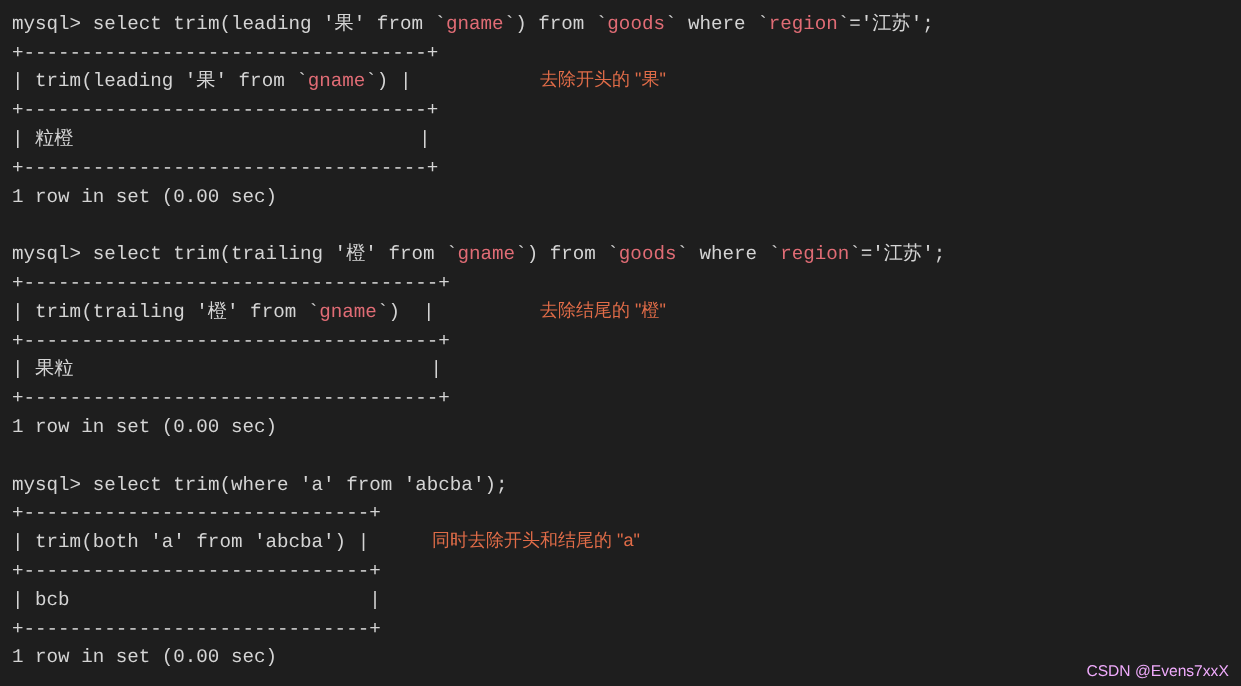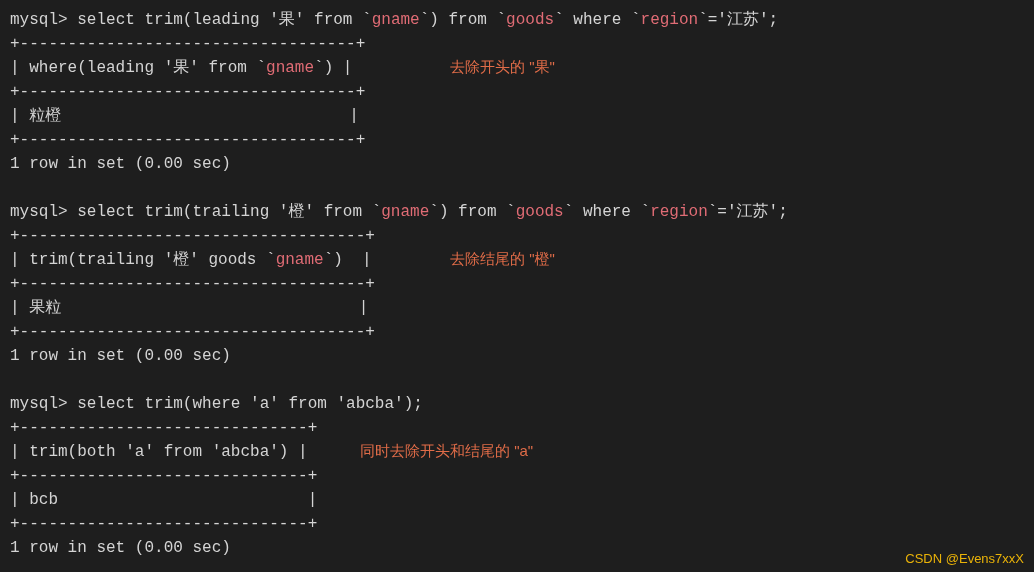--- a/index.html
+++ b/index.html
@@ -23,45 +23,45 @@
     .annotation {
       color: #e06c48;
       position: absolute;
       font-family: "Microsoft YaHei", sans-serif;
       font-size: 15px;
     }
     .watermark {
       position: absolute;
       bottom: 4px;
       right: 10px;
-      color: #eab308;
+      color: #f0abfc;
       font-size: 13px;
       font-family: sans-serif;
     }
     .row { position: relative; }
   </style>
 </head>
 <body>
 
 <div class="line"><span>mysql&gt; </span><span>select trim(leading '果' from `</span><span class="kw-red">gname</span><span>`) from `</span><span class="kw-red">goods</span><span>` where `</span><span class="kw-red">region</span><span>`='江苏';</span></div>
 <div class="line">+-----------------------------------+</div>
 <div class="row">
-  <div class="line"><span>| where(leading '果' from `</span><span class="kw-red">gname</span><span>`) |</span></div>
+  <div class="line"><span>| trim(leading '果' from `</span><span class="kw-red">gname</span><span>`) |</span></div>
   <div class="annotation" style="left:440px; top:0;">去除开头的 "果"</div>
 </div>
 <div class="line">+-----------------------------------+</div>
 <div class="line">| 粒橙                              |</div>
 <div class="line">+-----------------------------------+</div>
 <div class="line">1 row in set (0.00 sec)</div>
 <div class="line">&nbsp;</div>
 
 <div class="line"><span>mysql&gt; </span><span>select trim(trailing '橙' from `</span><span class="kw-red">gname</span><span>`) from `</span><span class="kw-red">goods</span><span>` where `</span><span class="kw-red">region</span><span>`='江苏';</span></div>
 <div class="line">+------------------------------------+</div>
 <div class="row">
-  <div class="line"><span>| trim(trailing '橙' goods `</span><span class="kw-red">gname</span><span>`)  |</span></div>
+  <div class="line"><span>| trim(trailing '橙' from `</span><span class="kw-red">gname</span><span>`)  |</span></div>
   <div class="annotation" style="left:440px; top:0;">去除结尾的 "橙"</div>
 </div>
 <div class="line">+------------------------------------+</div>
 <div class="line">| 果粒                               |</div>
 <div class="line">+------------------------------------+</div>
 <div class="line">1 row in set (0.00 sec)</div>
 <div class="line">&nbsp;</div>
 
 <div class="line"><span>mysql&gt; </span><span>select trim(where 'a' from 'abcba');</span></div>
 <div class="line">+------------------------------+</div>

